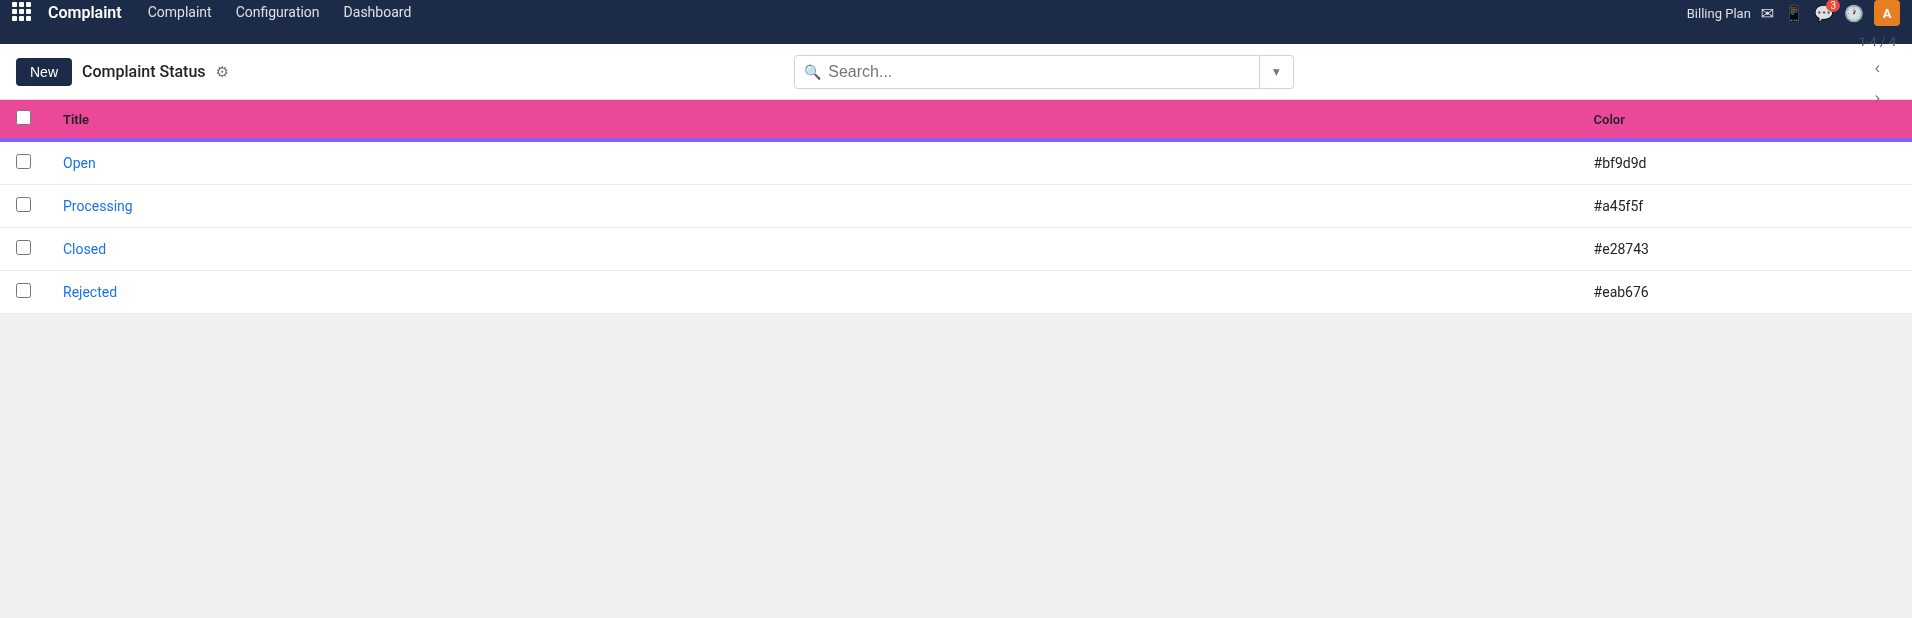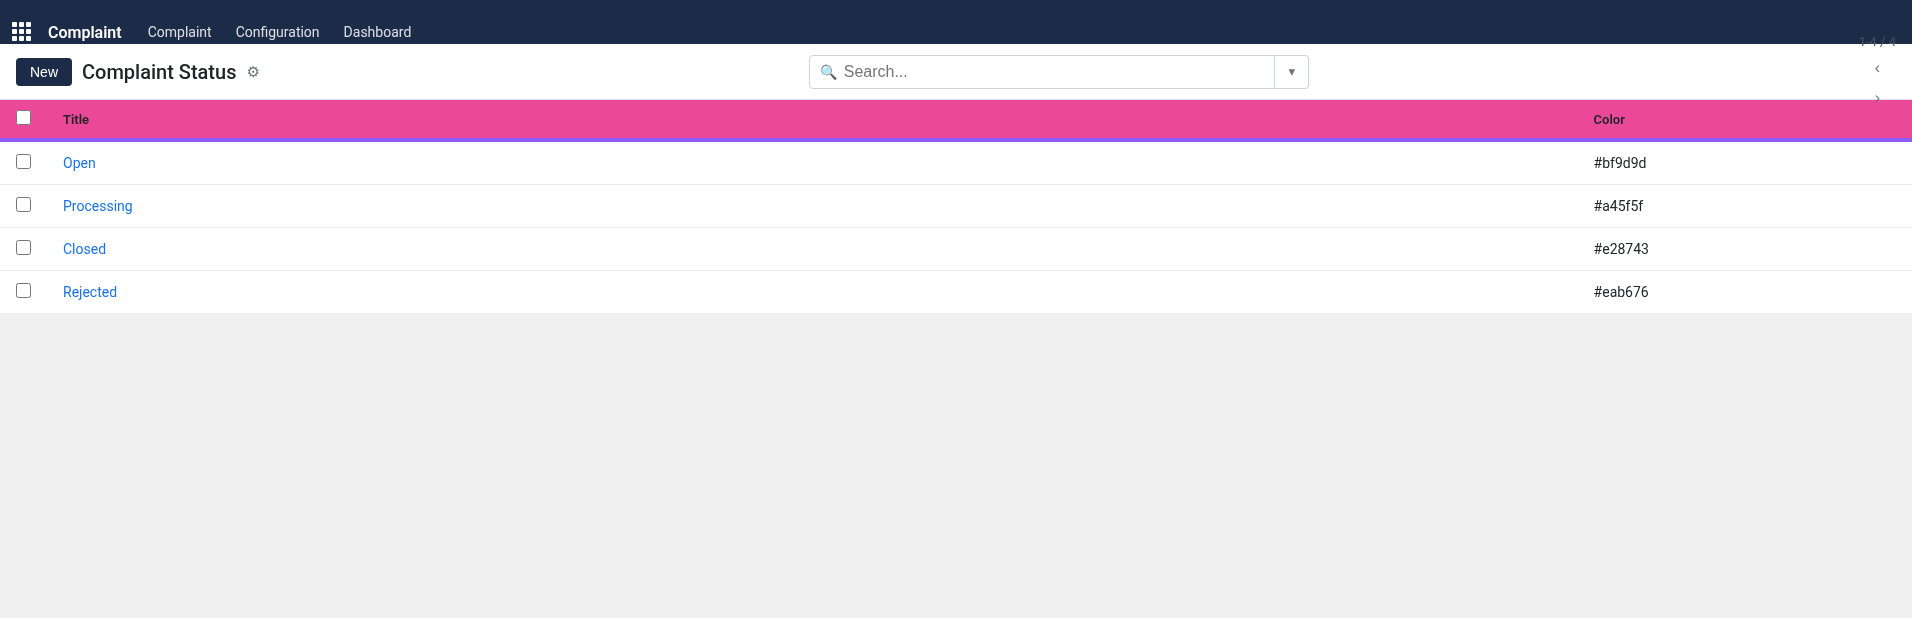--- a/index.html
+++ b/index.html
@@ -14,21 +14,21 @@
       background: #f0f0f0;
       color: #212529;
     }
 
     
     .navbar {
       background: #1c2b47;
       color: white;
       height: 44px;
       display: flex;
-      align-items: flex-end;
+      align-items: flex-start;
       padding: 0 12px;
       justify-content: space-between;
       gap: 28px;
     }
 
     .navbar-left {
       display: flex;
       align-items: center;
       gap: 16px;
     }
@@ -133,21 +133,21 @@
       color: white;
       border: none;
       padding: 6px 14px;
       border-radius: 4px;
       font-size: 14px;
       cursor: pointer;
       font-weight: 500;
     }
 
     .page-title {
-      font-size: 20px;
+      font-size: 16px;
       font-weight: 500;
       color: #212529;
     }
 
     .gear-icon {
       color: #6c757d;
       cursor: pointer;
       font-size: 15px;
     }
 
@@ -298,20 +298,31 @@
       <span></span>
         <span></span>
         <span></span>
     </div>
     <span class="navbar-app-title">Complaint</span>
     <div class="navbar-menu">
       <a>Complaint</a>
       <a>Configuration</a>
       <a>Dashboard</a>
     </div>
+  </div>
+  <div class="navbar-right">
+    <span class="billing-plan">Billing Plan</span>
+    <span class="navbar-icon">✉</span>
+    <span class="navbar-icon">📱</span>
+    <span class="navbar-icon" style="position:relative;">
+      💬
+      <span class="badge">3</span>
+    </span>
+    <span class="navbar-icon">🕐</span>
+    <div class="avatar">A</div>
   </div>
 </nav>
 
 <div class="toolbar">
   <div class="toolbar-left">
     <button class="btn-new">New</button>
     <span class="page-title">Complaint Status</span>
     <span class="gear-icon">⚙</span>
   </div>
   <div class="toolbar-center">

